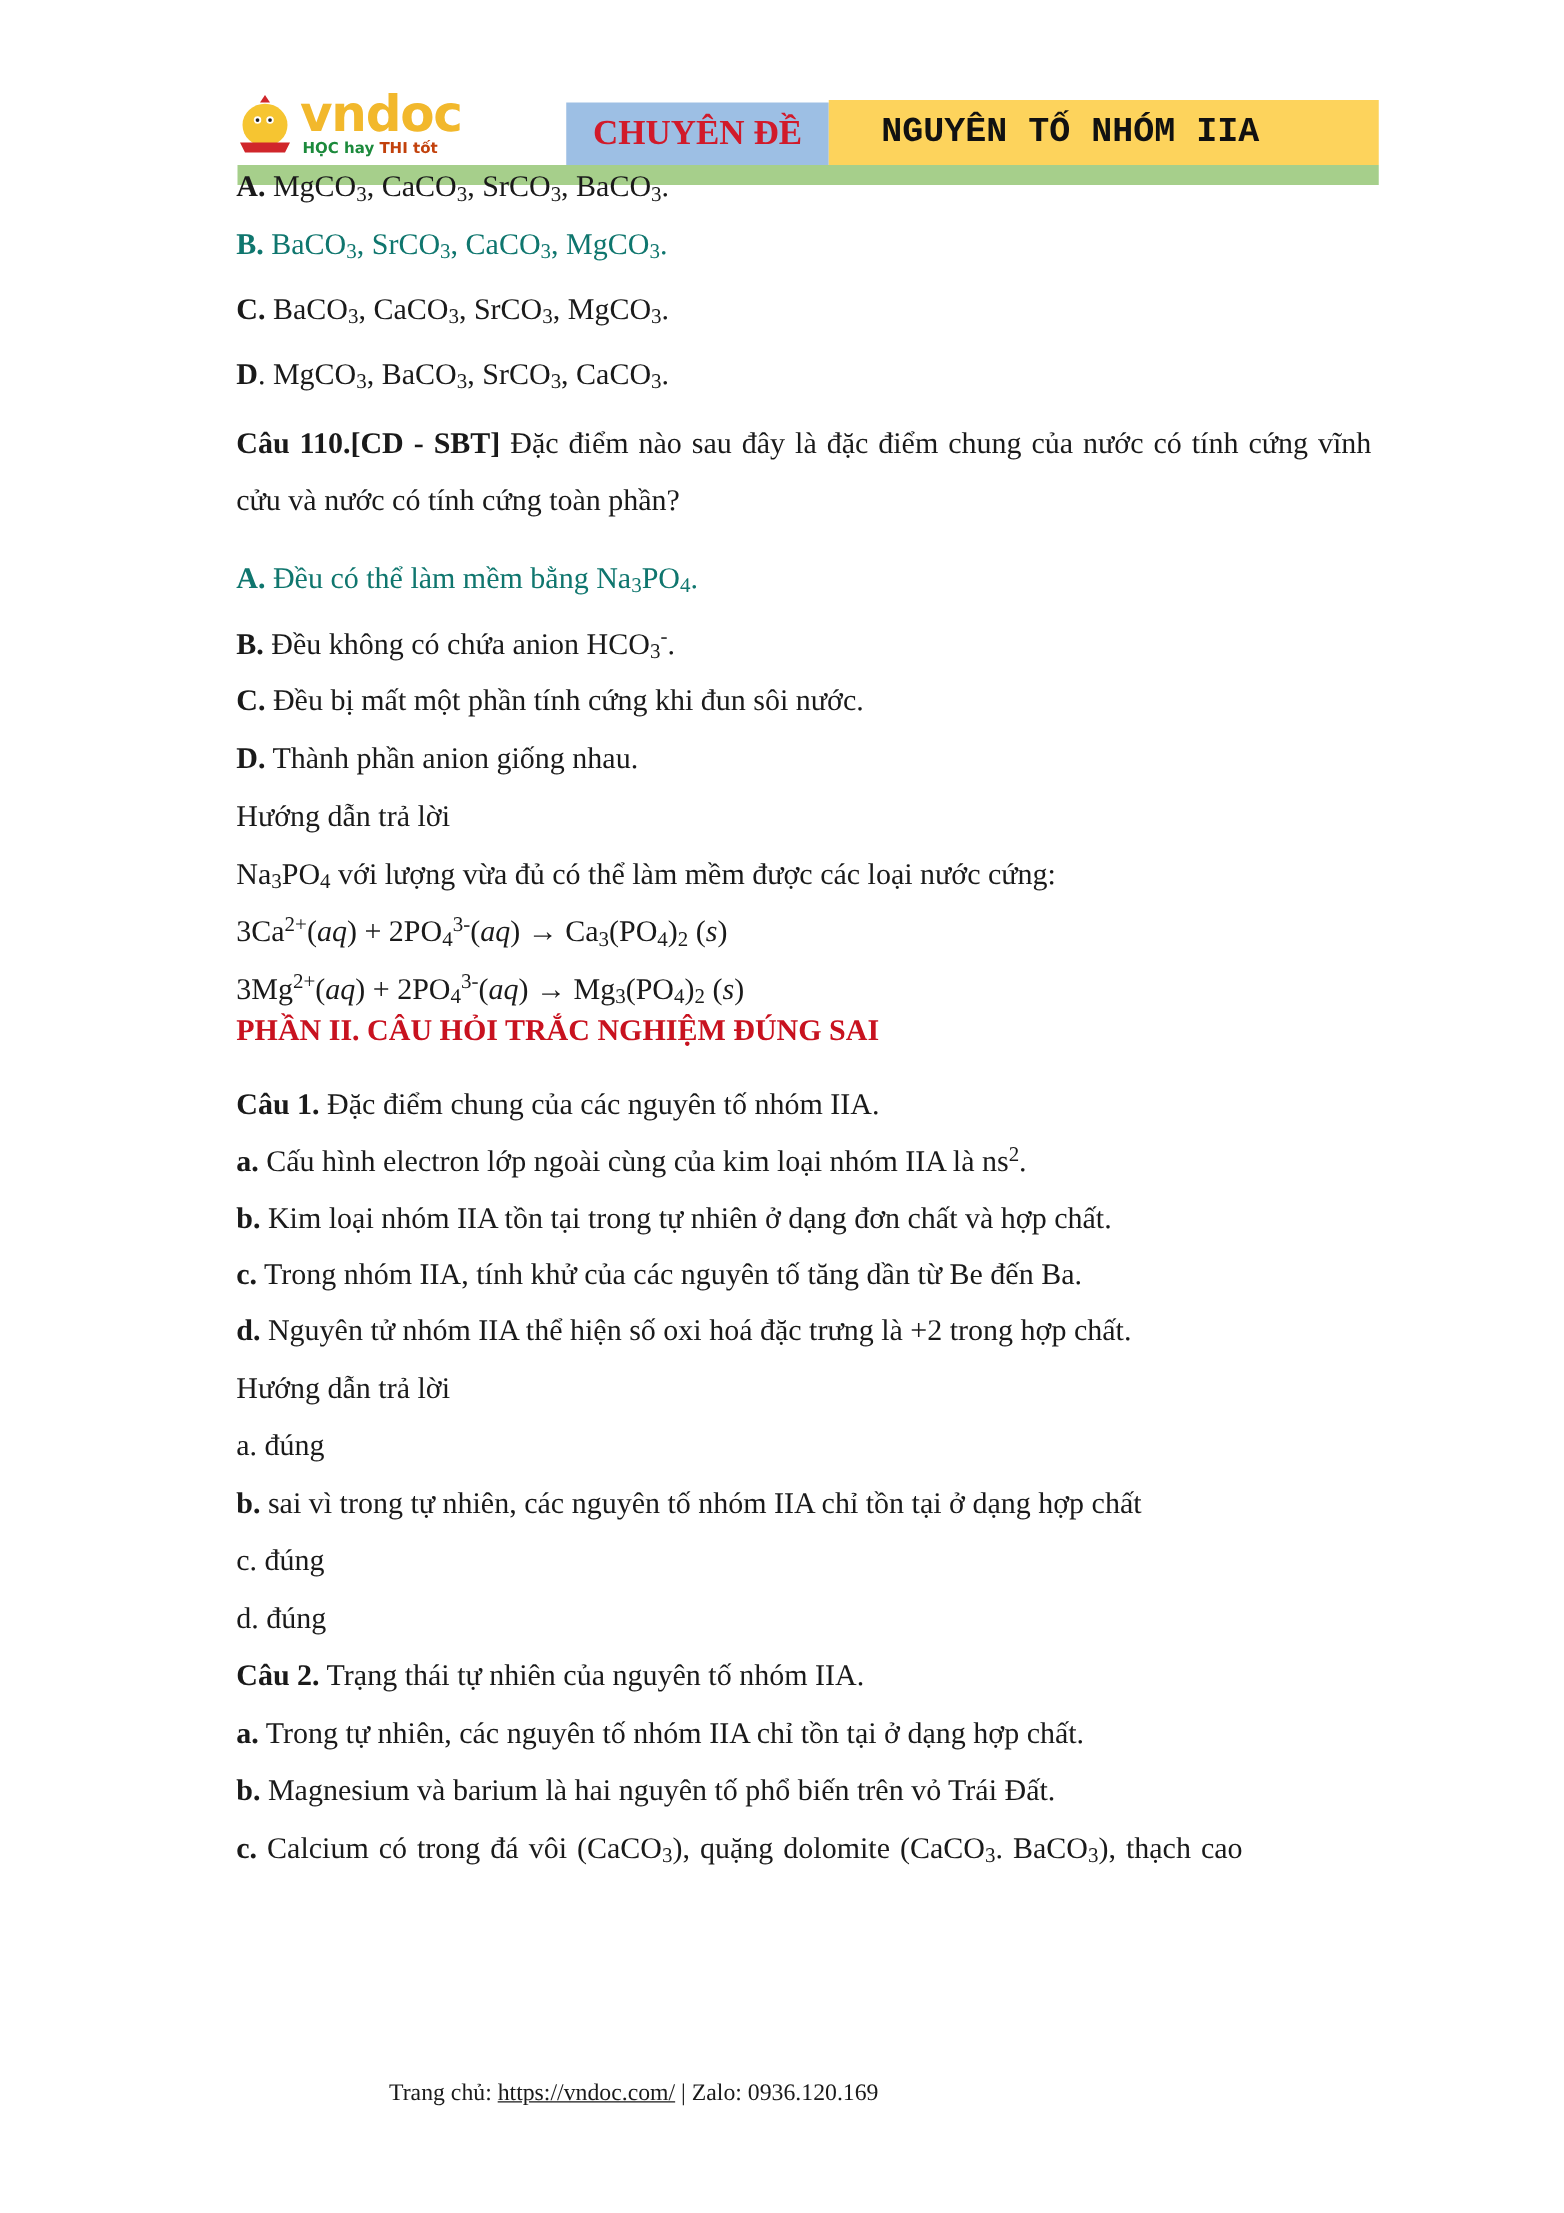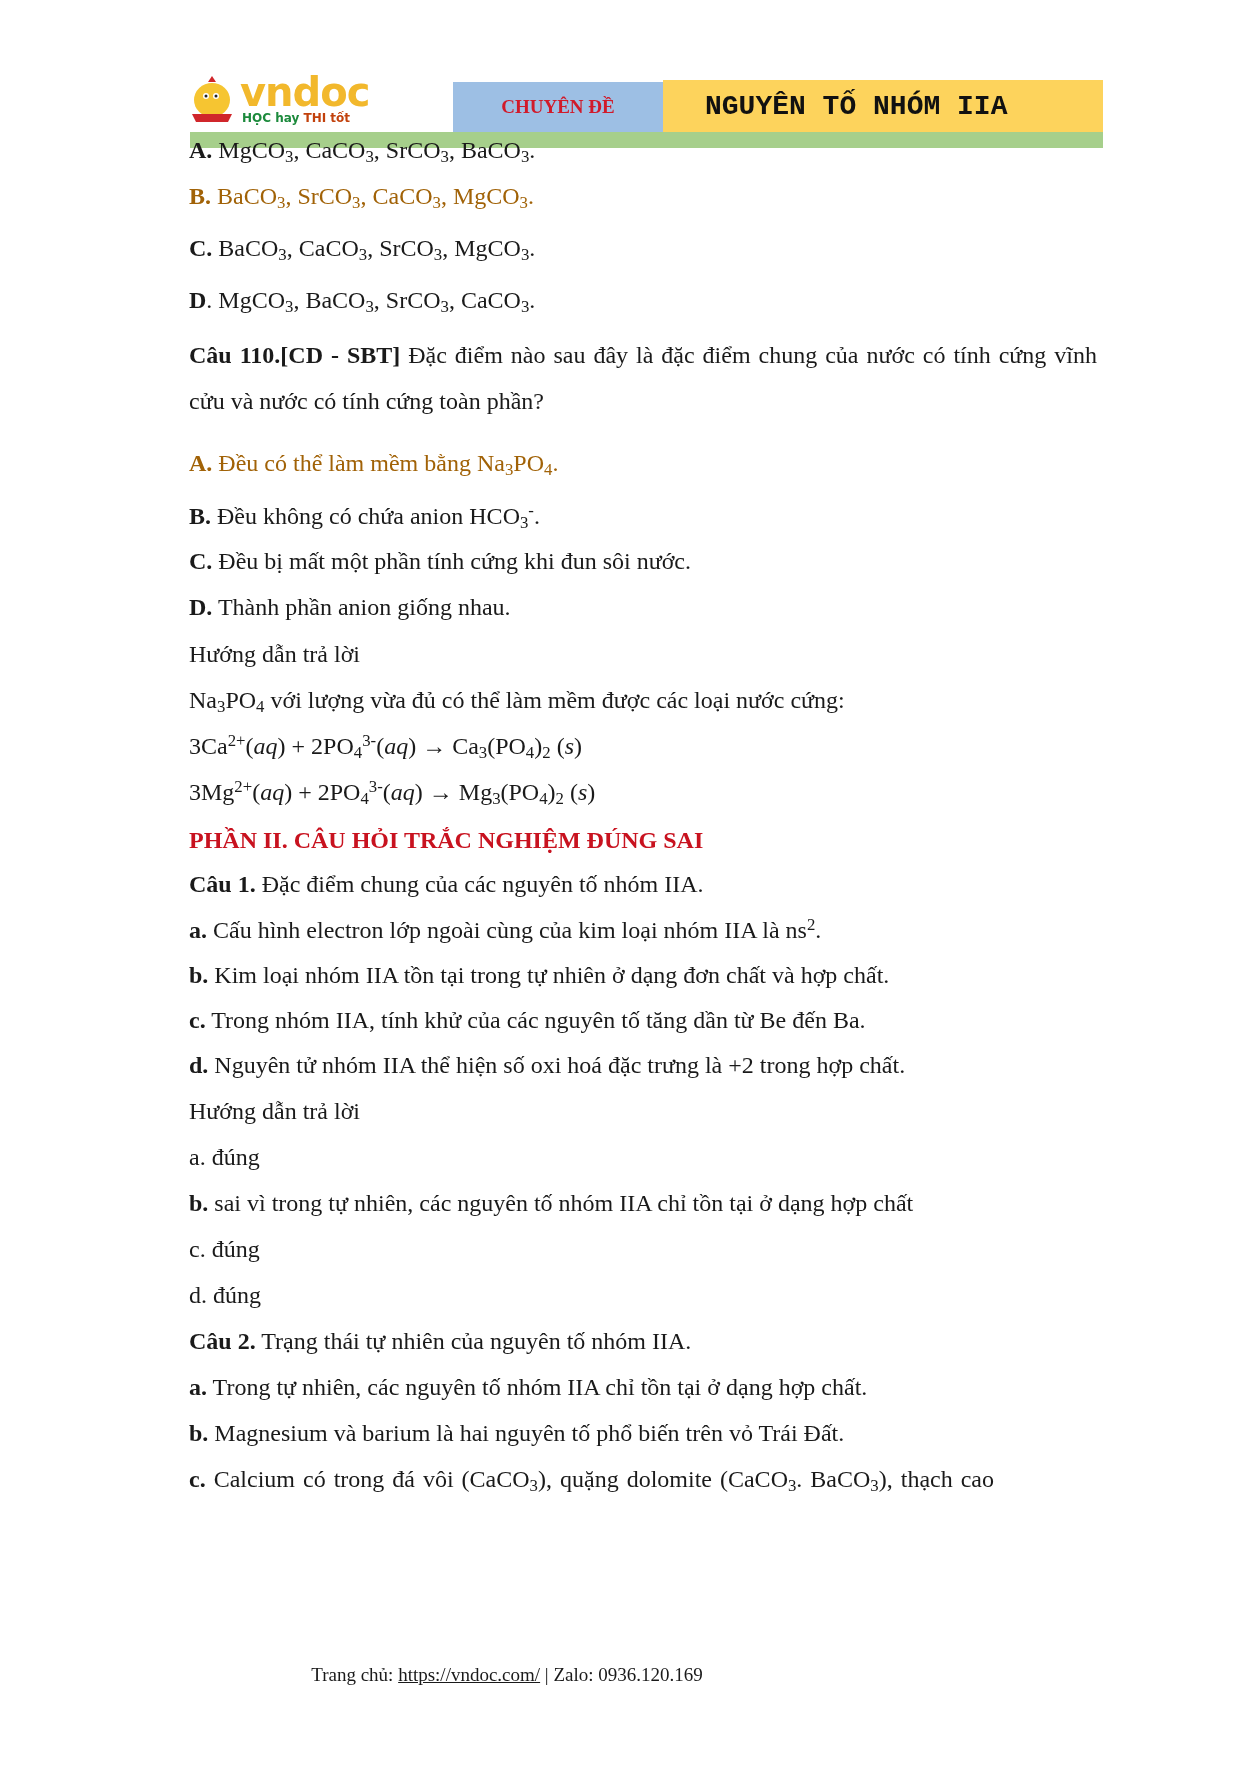--- a/index.html
+++ b/index.html
@@ -8,29 +8,29 @@
   .header { position:absolute; left:0; top:0; width:1251px; height:160px; }
   .logo { position:absolute; left:188px; top:74px; width:260px; height:56px; }
   .logo-mascot { position:absolute; left:0; top:2px; width:48px; height:50px; }
   .logo-word { position:absolute; left:52px; top:0; font-family:"DejaVu Sans", sans-serif; font-weight:bold;
                font-size:40px; color:#f2b82c; letter-spacing:-1px; line-height:36px; }
   .logo-tag { position:absolute; left:54px; top:36px; font-family:"DejaVu Sans", sans-serif; font-weight:bold;
               font-size:12px; line-height:16px; color:#1c8a3c; }
   .logo-tag .red { color:#c2410c; }
   .box-blue { position:absolute; left:453px; top:82px; width:210px; height:50px; background:#9dbfe4;
               display:flex; align-items:center; justify-content:center; }
-  .box-blue span { color:#d11a2a; font-weight:bold; font-size:19px; }
+  .box-blue span { color:#d11a2a; font-weight:bold; font-size:28px; }
   .box-yellow { position:absolute; left:663px; top:80px; width:440px; height:52px; background:#fdd35c;
                 display:flex; align-items:center; padding-left:42px; box-sizing:border-box; }
   .box-yellow span { color:#111; font-weight:bold; font-size:28px;font-family:Liberation Mono, monospace; }
   .green-bar { position:absolute; left:190px; top:132px; width:913px; height:16px; background:#a6cf8b; }
 
   .content { position:absolute; left:189px; top:150px; width:908px; font-size:24px; line-height:30px; }
   .line { position:absolute; left:0; white-space:nowrap; }
-  .red { color:#a16207; }
+  .red { color:#0f766e; }
   .b { font-weight:normal; }
   .just { white-space:normal; text-align:justify; width:908px; }
   sub { font-size:0.7em; vertical-align:-0.22em; line-height:0; }
   sup { font-size:0.7em; vertical-align:0.5em; line-height:0; }
   .heading-red { color:#c8121f; font-weight:bold; }
   .footer { position:absolute; top:1664px; left:0; width:1014px; text-align:center; font-size:19px; color:#1a1a1a; }
   .footer a { color:#1a1a1a; text-decoration:underline; }
 </style>
 </head>
 <body>
@@ -92,21 +92,21 @@
   <div class="line" style="top:535px">
     <span>Na</span><sub>3</sub><span>PO</span><sub>4</sub><span> với lượng vừa đủ có thể làm mềm được các loại nước cứng:</span>
   </div>
   <div class="line" style="top:581px">
     <span>3Ca</span><sup>2+</sup>(<i>aq</i>)<span> + 2PO</span><sub>4</sub><sup>3-</sup>(<i>aq</i>)<span> → Ca</span><sub>3</sub><span>(PO</span><sub>4</sub><span>)</span><sub>2</sub> (<i>s</i>)
   </div>
   <div class="line" style="top:627px">
     <span>3Mg</span><sup>2+</sup>(<i>aq</i>)<span> + 2PO</span><sub>4</sub><sup>3-</sup>(<i>aq</i>)<span> → Mg</span><sub>3</sub><span>(PO</span><sub>4</sub><span>)</span><sub>2</sub> (<i>s</i>)
   </div>
 
-  <div class="line heading-red" style="top:675px">PHẦN II. CÂU HỎI TRẮC NGHIỆM ĐÚNG SAI</div>
+  <div class="line heading-red" style="top:660px">PHẦN II. CÂU HỎI TRẮC NGHIỆM ĐÚNG SAI</div>
   <div class="line" style="top:719px">
     <b>Câu 1.</b><span> Đặc điểm chung của các nguyên tố nhóm IIA.</span>
   </div>
   <div class="line" style="top:765px">
     <b>a.</b><span> Cấu hình electron lớp ngoài cùng của kim loại nhóm IIA là ns</span><sup>2</sup><span>.</span>
   </div>
   <div class="line" style="top:810px">
     <b>b.</b><span> Kim loại nhóm IIA tồn tại trong tự nhiên ở dạng đơn chất và hợp chất.</span>
   </div>
   <div class="line" style="top:855px">

